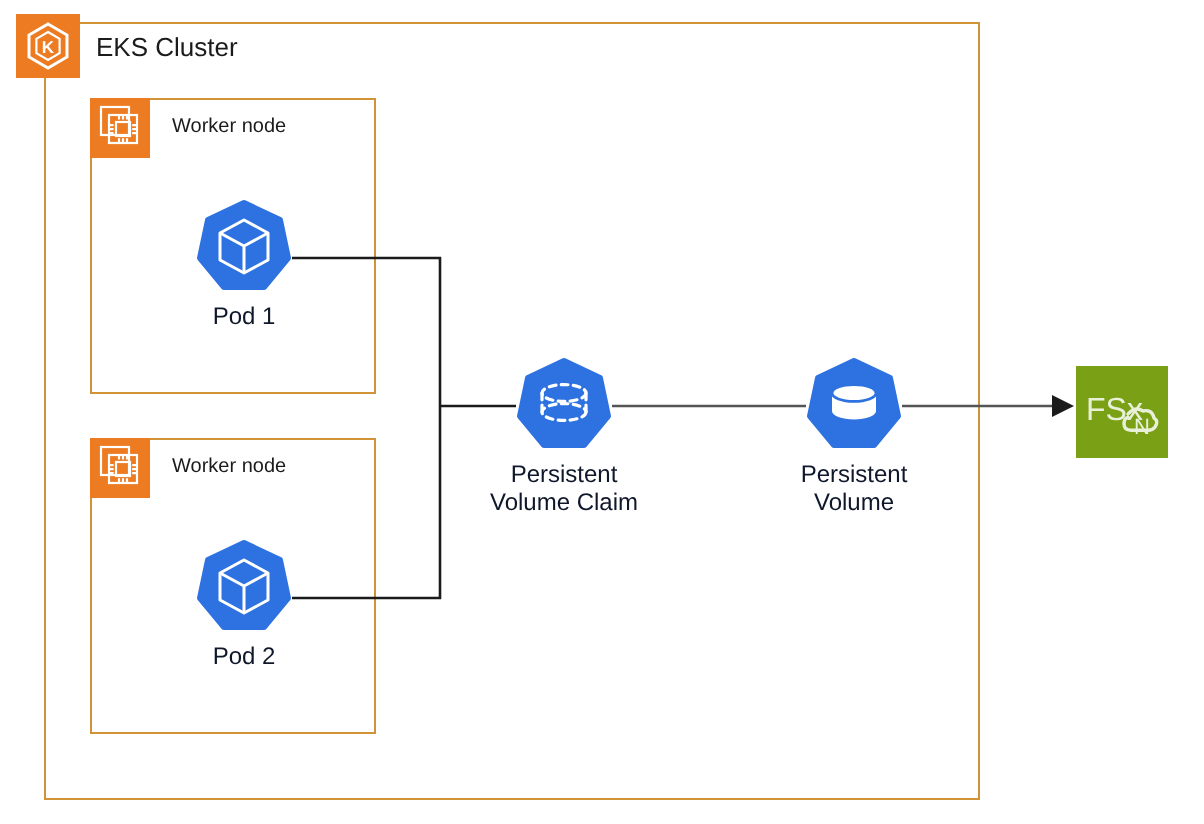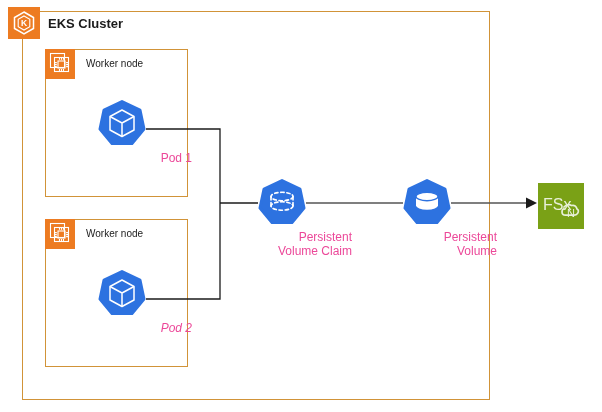--- a/index.html
+++ b/index.html
@@ -73,21 +73,21 @@
   .badge svg { display: block; }
 
   
   .box-title {
     position: absolute;
     color: #1b1b1b;
     font-size: 10px;
     line-height: 1;
     white-space: nowrap;
   }
-  #eks-cluster-title { left: 48px; top: 17px; font-size: 13px; font-weight: bold; }
+  #eks-cluster-title { left: 48px; top: 17px; font-size: 13px; }
   #worker-node-1-title { left: 86px; top: 59px; }
   #worker-node-2-title { left: 86px; top: 229px; }
 
   
   #connectors {
     position: absolute;
     left: 0;
     top: 0;
     width: 602px;
     height: 412px;
@@ -101,38 +101,38 @@
     height: 0;
   }
   .node .glyph {
     position: absolute;
     left: 0;
     top: 0;
     line-height: 0;
   }
   .node .caption {
     position: absolute;
-    text-align: right;
-    color: #ec4899;
+    text-align: center;
+    color: #0f172a;
     font-size: 12px;
     line-height: 14px;
     white-space: pre-line;
     width: 140px;
   }
 
   #pod-1      { left: 98px;  top: 99px; }
   #pod-2      { left: 98px;  top: 269px; }
   #pvc-node   { left: 258px; top: 178px; }
   #pv-node    { left: 403px; top: 178px; }
 
   #pod-1 .glyph, #pod-2 .glyph { width: 48px; height: 48px; }
   #pvc-node .glyph, #pv-node .glyph { width: 48px; height: 48px; }
 
   #pod-1 .caption    { left: -46px; top: 52px; }
-  #pod-2 .caption    { left: -46px; top: 52px; font-style: italic; }
+  #pod-2 .caption    { left: -46px; top: 52px; }
   #pvc-node .caption { left: -46px; top: 52px; }
   #pv-node .caption  { left: -46px; top: 52px; }
 
   
   #fsx-tile {
     position: absolute;
     left: 538px;
     top: 183px;
     width: 46px;
     height: 46px;

